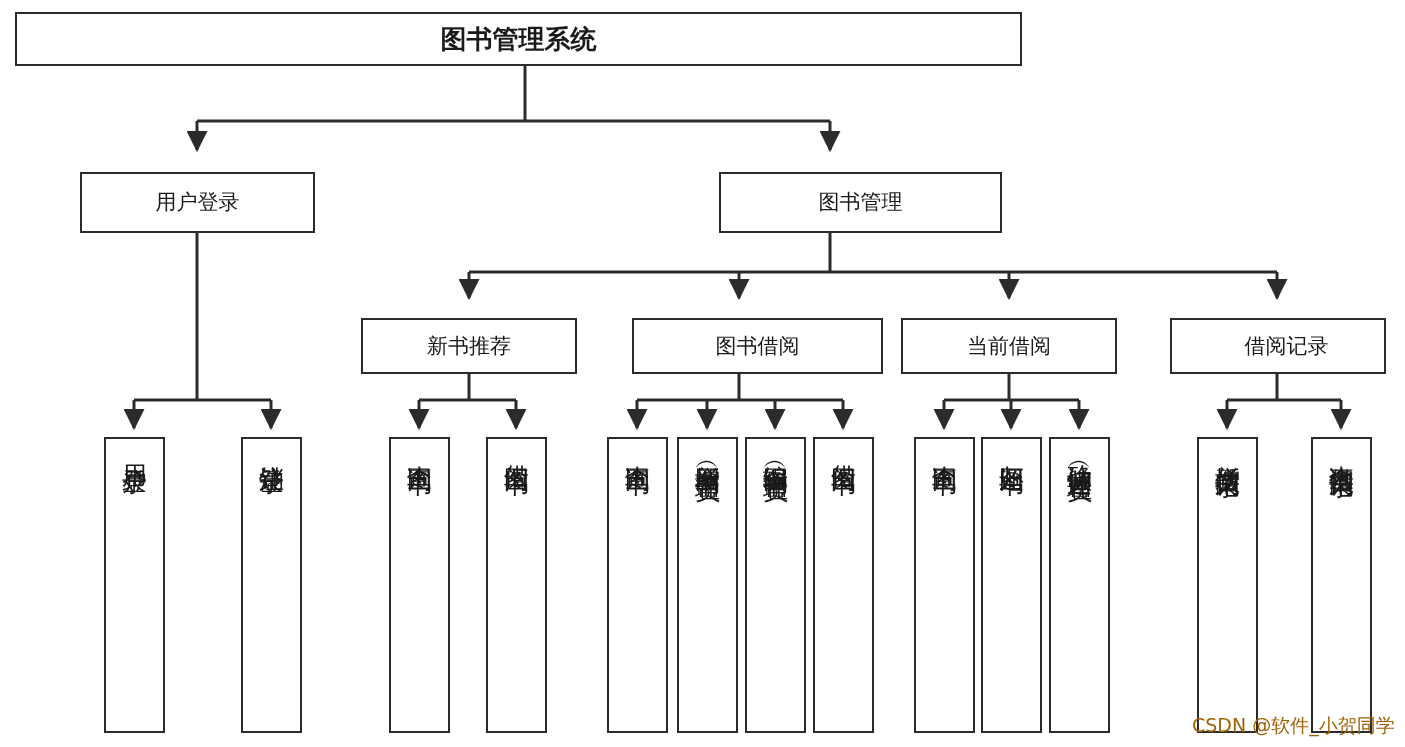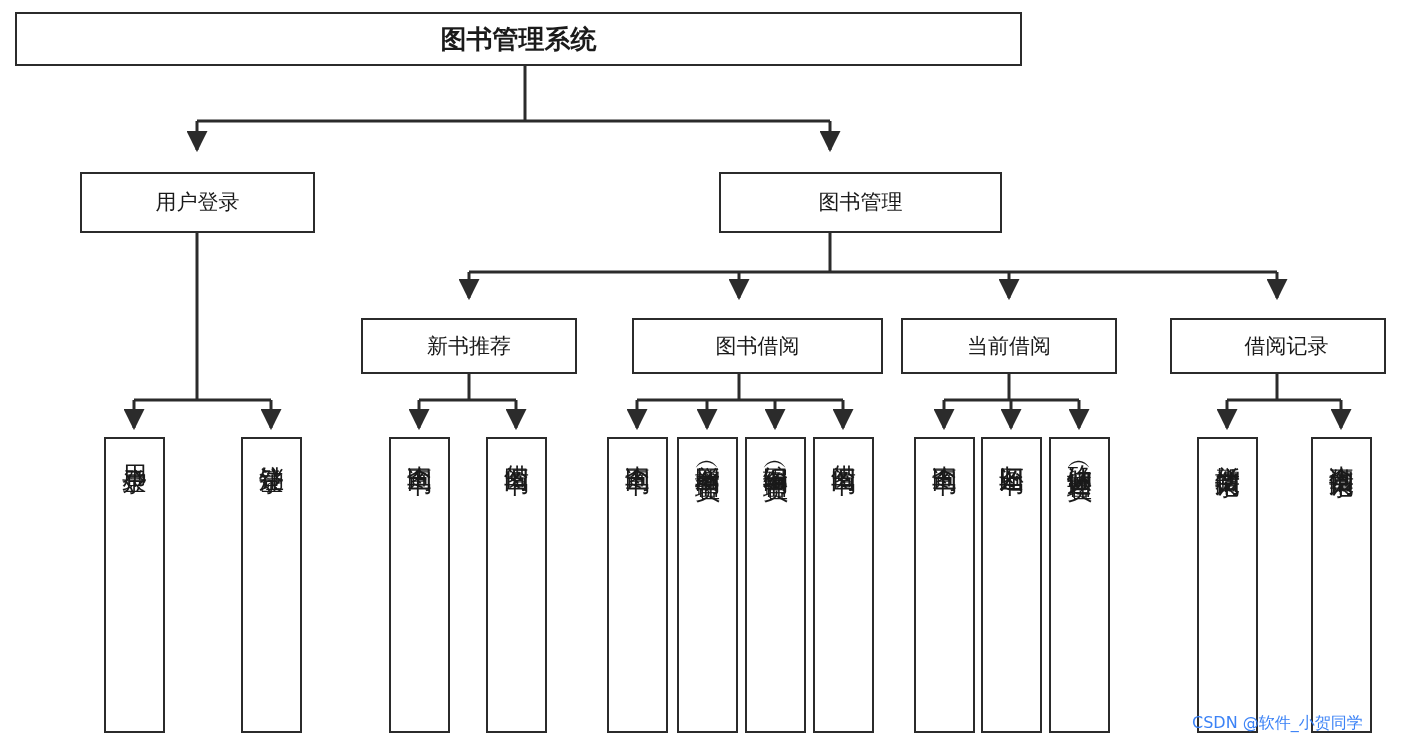--- a/index.html
+++ b/index.html
@@ -58,22 +58,22 @@
   }
   .node.v .label {
     writing-mode: vertical-rl;
     text-orientation: upright;
     font-size: 25px;
     letter-spacing: 2px;
     line-height: 1;
   }
   .watermark {
     position: absolute;
-    font-size: 16px;
-    color: #3b82f6;
+    font-size: 19px;
+    color: #a16207;
     white-space: nowrap;
     user-select: none;
   }
 </style>
 </head>
 <body>
 
 <div id="canvas">
 
   <svg id="connectors" viewBox="0 0 1405 747" xmlns="http://www.w3.org/2000/svg">

